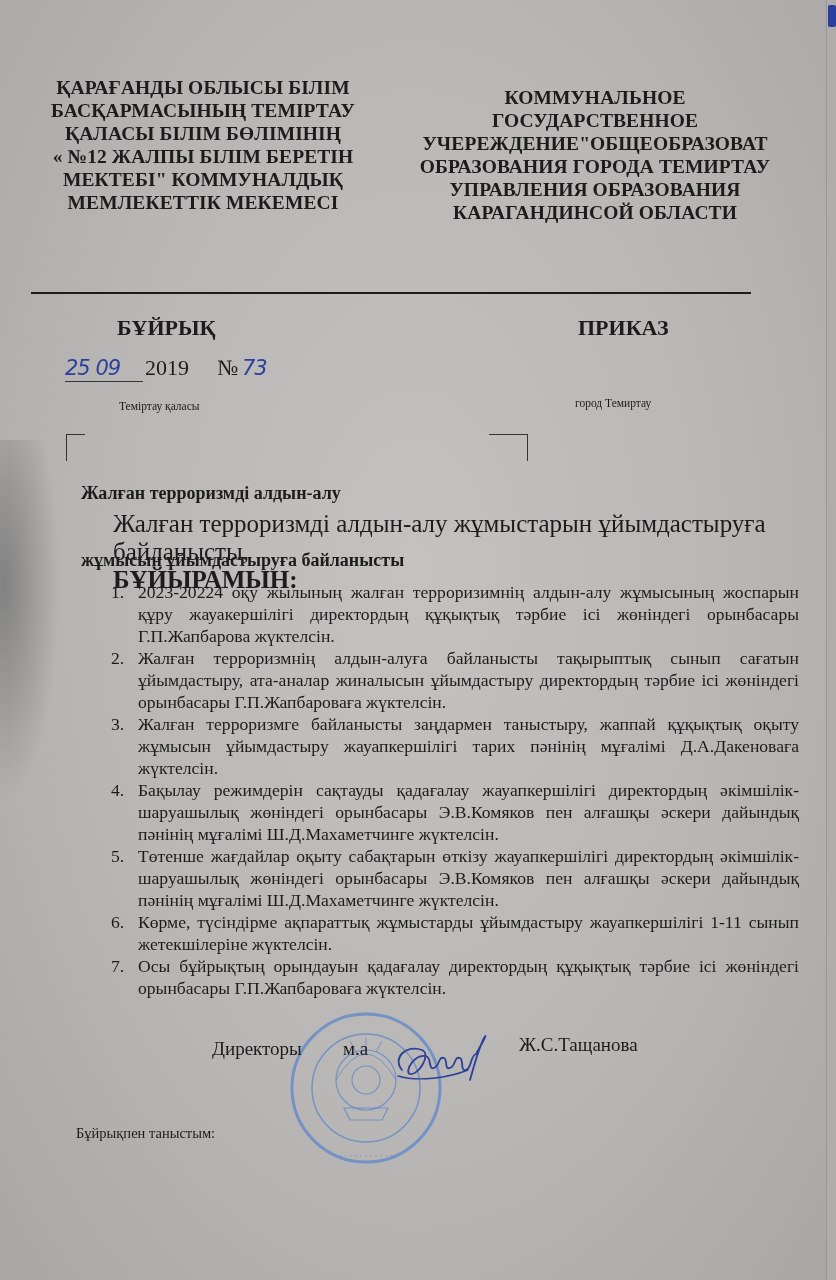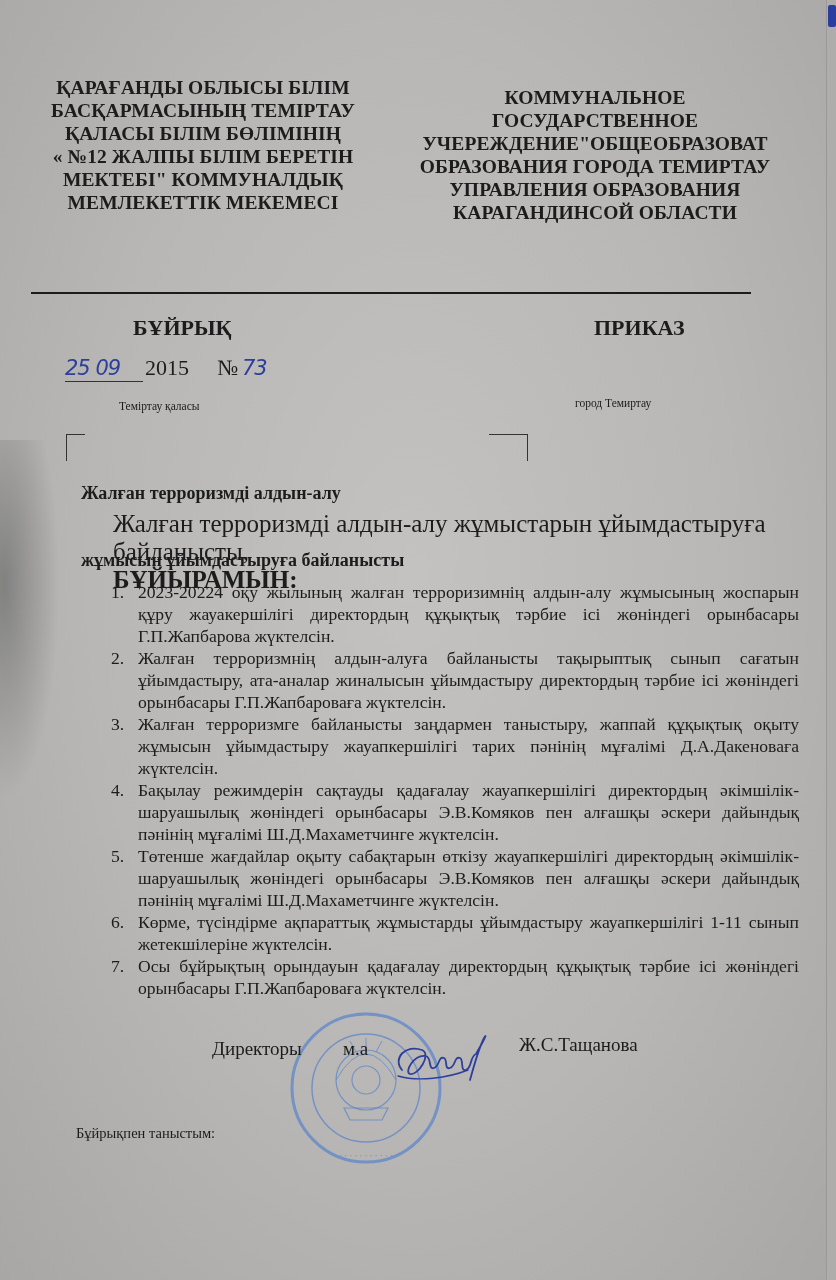--- a/index.html
+++ b/index.html
@@ -21,21 +21,21 @@
   .edge-right { position: absolute; left: 826px; top: 0; width: 10px; height: 1280px; background: #aeadac; border-left: 1px solid #9a9998; }
   .blue-clip { position: absolute; left: 828px; top: 5px; width: 8px; height: 22px; background: #2a3ea0; border-radius: 2px; }
 
   .hdr { position: absolute; font-weight: bold; text-align: center; text-transform: uppercase; line-height: 23px; font-size: 19.5px; letter-spacing: 0.1px; }
   .hdr-kz { left: 22px; top: 76px; width: 362px; }
   .hdr-ru { left: 395px; top: 86px; width: 400px; }
   .hdr div { white-space: nowrap; }
 
   .rule { position: absolute; left: 31px; top: 292px; width: 720px; height: 2px; background: #1c1c1c; }
 
-  .title { position: absolute; font-weight: bold; font-size: 22px; margin-left: 16px; }
+  .title { position: absolute; font-weight: bold; font-size: 22px; }
   .title-kz { left: 117px; top: 315px; }
   .title-ru { left: 578px; top: 315px; }
 
   .date-line { position: absolute; left: 65px; top: 355px; font-size: 22px; display: flex; align-items: baseline; }
   .hand { font-family: "DejaVu Sans", sans-serif; font-style: italic; color: #2c3f9a; font-size: 21px; letter-spacing: -1px; }
   .date-field { display: inline-block; width: 78px; border-bottom: 1px solid #333; }
   .year { margin-left: 2px; }
   .num-sign { margin-left: 28px; }
   .num-val { margin-left: 4px; }
 
@@ -91,21 +91,21 @@
 
   <div class="rule"></div>
 
   <div class="title title-kz">БҰЙРЫҚ</div>
   <div class="title title-ru">ПРИКАЗ</div>
 
   <div class="date-line">
     <span class="date-field">
       <span class="hand">25 09</span>
     </span>
-    <span class="year">2015</span>
+    <span class="year">2019</span>
     <span class="num-sign">№</span>
     <span class="num-val hand">73</span>
   </div>
 
   <div class="place place-kz">Теміртау қаласы</div>
   <div class="place place-ru">город Темиртау</div>
 
   <div class="subject">
     <span class="bracket-l"></span>
     <span class="bracket-r"></span>

